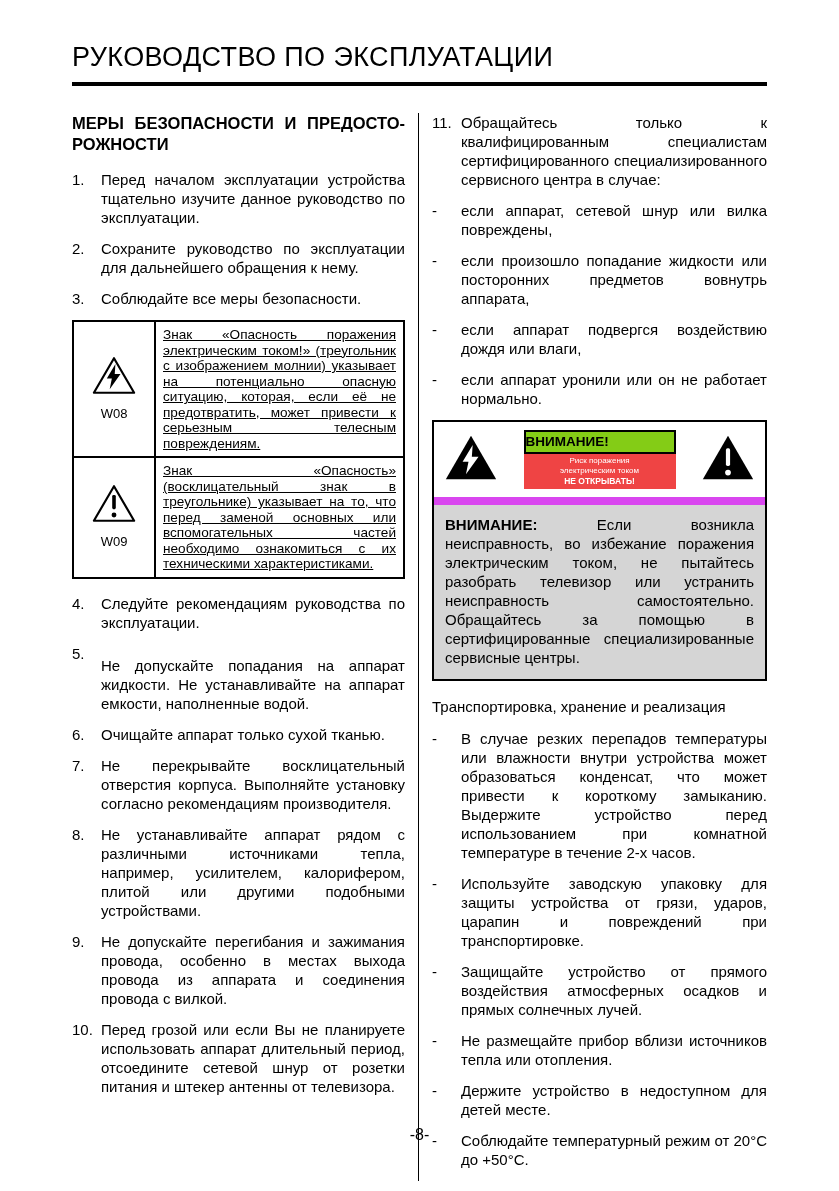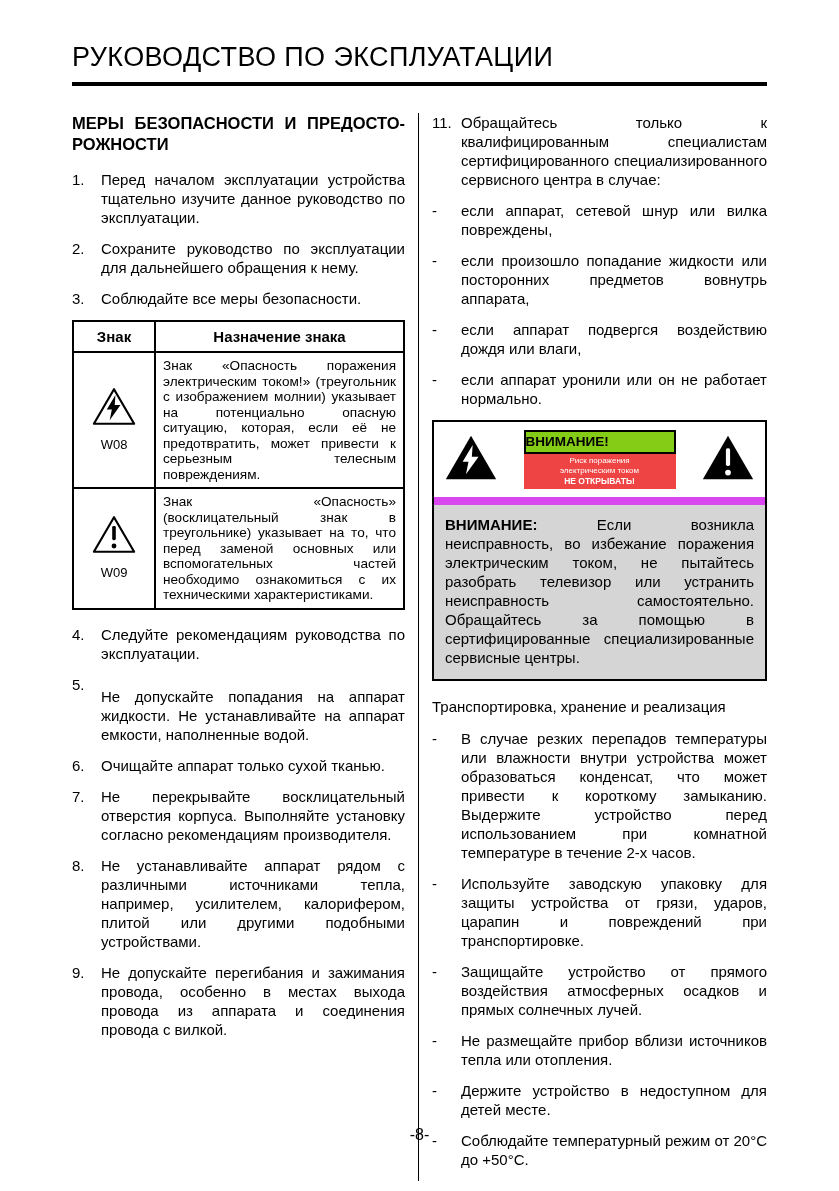--- a/index.html
+++ b/index.html
@@ -25,21 +25,21 @@
   }
   .li { display: flex; margin-bottom: 12px; }
   .num { width: 29px; flex-shrink: 0; }
   .txt { flex: 1; text-align: justify; }
   .para2 { margin-top: 12px; }
 
   table.signs { width: 100%; border-collapse: collapse; margin: 3px 0 15px 0; }
   .signs th { border: 2px solid #000; font-size: 15px; font-weight: bold; padding: 5px 4px; text-align: center; }
   .signs td { border: 2px solid #000; }
   .signs td.icon-cell { width: 82px; text-align: center; vertical-align: middle; padding: 6px 4px; }
-  .signs td.desc { font-size: 13.6px; line-height: 15.5px; padding: 5px 7px; text-align: justify; vertical-align: middle; }
+  .signs td.desc { font-size: 13.6px; line-height: 15.5px; padding: 5px 7px; text-align: justify; vertical-align: middle; text-decoration: underline; }
   .sign-code { font-size: 13px; margin-top: 4px; }
   .sign-svg { display: inline-block; }
 
   .warning-box { border: 2px solid #000; margin: 8px 0 16px 0; }
   .wb-top { display: flex; align-items: center; justify-content: space-between; padding: 8px 10px; background: #fff; }
   .wb-center { width: 152px; }
   .wb-label { border: 2px solid #000; font-weight: bold; font-size: 13.5px; line-height: 16px; text-align: left; padding: 2px 0; background: #84cc16; }
   .wb-black { background: #ef4444; color: #fff; font-size: 8px; line-height: 10px; text-align: center; padding: 2px 2px 3px 2px; }
   .wb-open { font-weight: bold; font-size: 8.5px; }
   .wb-body { background: #d5d5d5; border-top: 8px solid #d946ef; padding: 10px 11px 12px 11px; text-align: justify; }
@@ -70,24 +70,20 @@
         <span class="num">2.</span>
         <div class="txt">Сохраните руководство по эксплуатации для дальнейшего обращения к нему.</div>
       </div>
       <div class="li">
         <span class="num">3.</span>
         <div class="txt">Соблюдайте все меры безопасности.</div>
       </div>
 
       <table class="signs">
         <tbody>
-            <tr>
-          <th>Знак</th>
-          <th>Назначение знака</th>
-        </tr>
         <tr>
           <td class="icon-cell">
             <span class="sign-svg">
               <svg width="46" height="41" viewBox="0 0 64 56">
                 <path d="M32 4 L60 52 L4 52 Z" fill="#fff" stroke="#000" stroke-width="3" stroke-linejoin="round"></path>
                 <path d="M34 12 L22 32 L29 32 L26 47 L41 26 L33 26 Z" fill="#000"></path>
               </svg>
             </span>
             <div class="sign-code">W08</div>
           </td>
@@ -127,20 +123,24 @@
         <span class="num">7.</span>
         <div class="txt">Не перекрывайте восклицательный отверстия корпуса. Выполняйте установку согласно рекомендациям производителя.</div>
       </div>
       <div class="li">
         <span class="num">8.</span>
         <div class="txt">Не устанавливайте аппарат рядом с различными источниками тепла, например, усилителем, калорифером, плитой или другими подобными устройствами.</div>
       </div>
       <div class="li">
         <span class="num">9.</span>
         <div class="txt">Не допускайте перегибания и зажимания провода, особенно в местах выхода провода из аппарата и соединения провода с вилкой.</div>
+      </div>
+      <div class="li">
+        <span class="num">10.</span>
+        <div class="txt">Перед грозой или если Вы не планируете использовать аппарат длительный период, отсоедините сетевой шнур от розетки питания и штекер антенны от телевизора.</div>
       </div>
     </div>
 
     <div class="vdivider"></div>
 
     <div class="col col-right">
 
       <div class="li">
         <span class="num">11.</span>
         <div class="txt">Обращайтесь только к квалифицированным специалистам сертифицированного специализированного сервисного центра в случае:</div>

